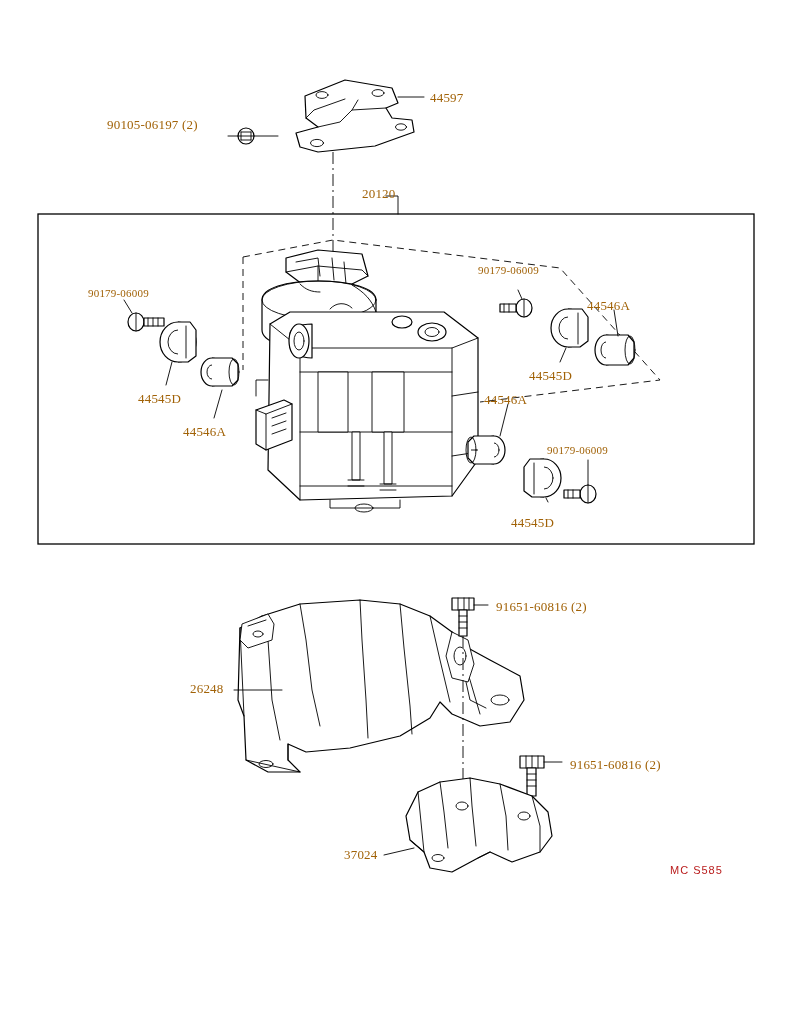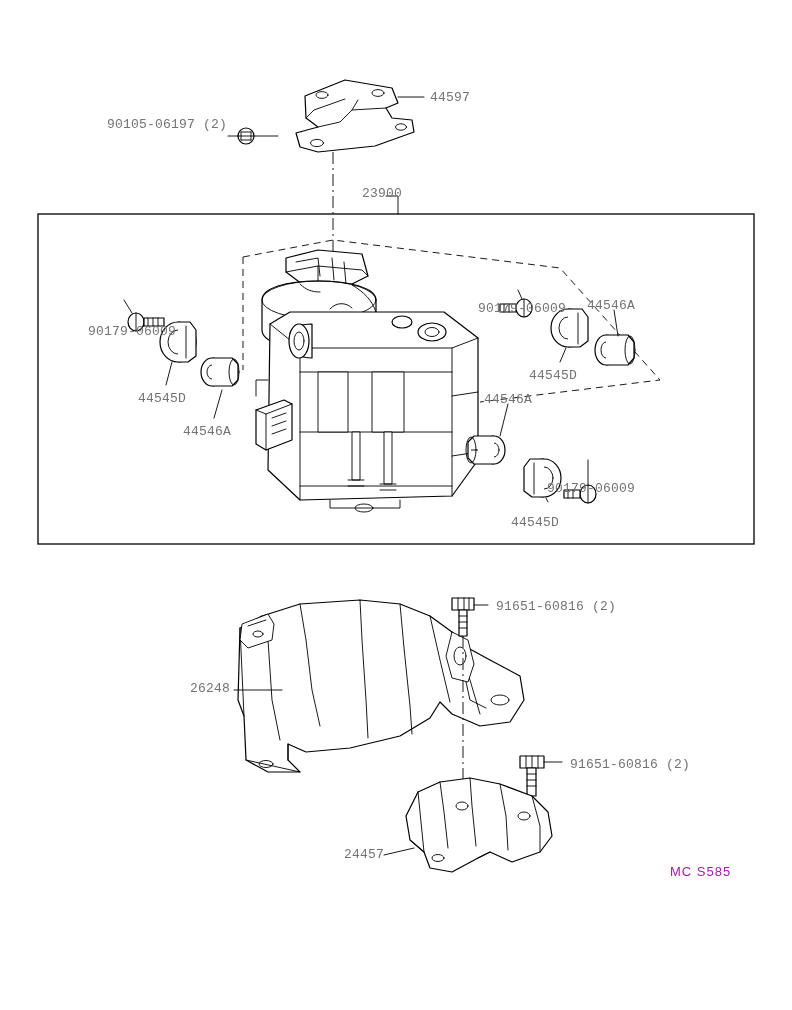--- a/index.html
+++ b/index.html
@@ -12,37 +12,36 @@
   }
   #page {
     position: relative;
     width: 792px;
     height: 1010px;
     background: #ffffff;
     overflow: hidden;
   }
   .label {
     position: absolute;
-    font-family: Liberation Mono, monospace;
+    font-family: Liberation Serif, serif;
     font-size: 13px;
-    color: #737373;
+    color: #a16207;
     white-space: nowrap;
     letter-spacing: 0.2px;
     text-align: center;
   }
   .label.small {
-    font-size: 13px;
-    margin-top: 37px;
+    font-size: 11px;
   }
   .footer-code {
     position: absolute;
     font-family: "Liberation Sans", sans-serif;
-    font-size: 13px;
+    font-size: 11px;
     letter-spacing: 1px;
-    color: #a21caf;
+    color: #b91c1c;
     white-space: nowrap;
   }
   svg.art {
     position: absolute;
     left: 0;
     top: 0;
     width: 792px;
     height: 1010px;
   }
   .ln-thin { fill: none; stroke: #000000; stroke-width: 0.9; stroke-linecap: round; stroke-linejoin: round; }
@@ -271,30 +270,30 @@
       <path class="ln-thin" d="M478 858 L490 852"></path>
       <path class="ln-thin" d="M410 840 L424 852"></path>
     </g>
     <path class="ln-thin" d="M384 855 L414 848"></path>
     <path class="ln-thin" d="M234 690 L282 690"></path>
 
   </svg>
 
   <div class="label" style="left:430px; top:90px;">44597</div>
   <div class="label" style="left:107px; top:117px;">90105-06197 (2)</div>
-  <div class="label" style="left:362px; top:186px;">23900</div>
+  <div class="label" style="left:362px; top:186px;">20120</div>
   <div class="label small" style="left:88px; top:287px;">90179-06009</div>
   <div class="label small" style="left:478px; top:264px;">90179-06009</div>
   <div class="label" style="left:587px; top:298px;">44546A</div>
   <div class="label" style="left:529px; top:368px;">44545D</div>
   <div class="label" style="left:138px; top:391px;">44545D</div>
   <div class="label" style="left:183px; top:424px;">44546A</div>
   <div class="label" style="left:484px; top:392px;">44546A</div>
   <div class="label small" style="left:547px; top:444px;">90179-06009</div>
   <div class="label" style="left:511px; top:515px;">44545D</div>
   <div class="label" style="left:496px; top:599px;">91651-60816 (2)</div>
   <div class="label" style="left:190px; top:681px;">26248</div>
   <div class="label" style="left:570px; top:757px;">91651-60816 (2)</div>
-  <div class="label" style="left:344px; top:847px;">24457</div>
+  <div class="label" style="left:344px; top:847px;">37024</div>
 
   <div class="footer-code" style="left:670px; top:864px;">MC  S585</div>
 
 </div>
 
 </body></html>

